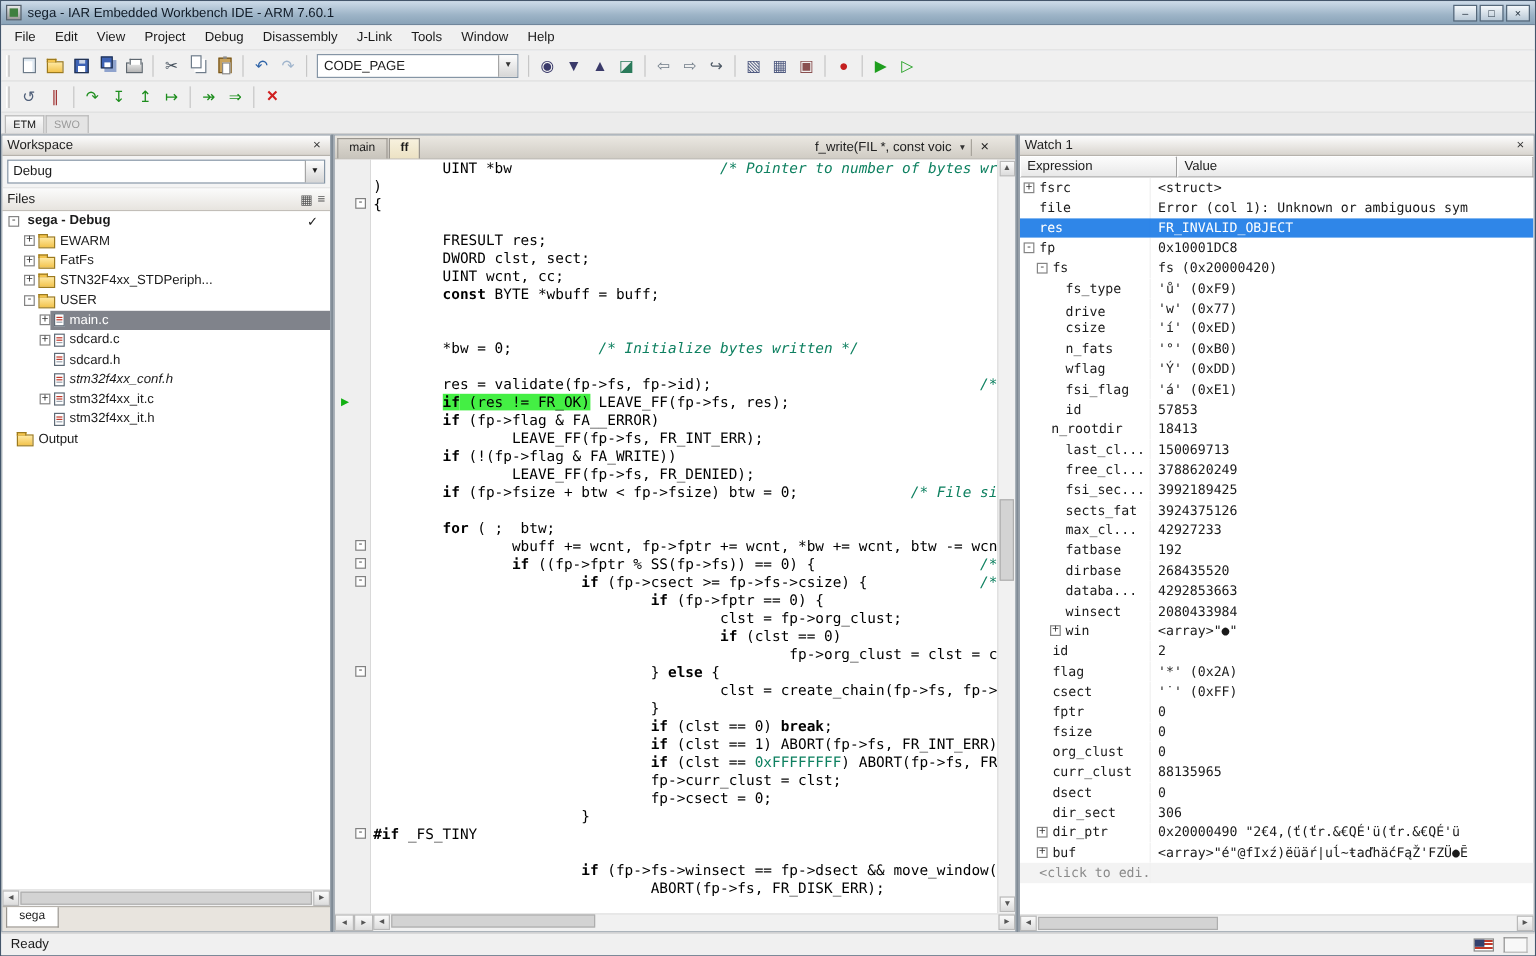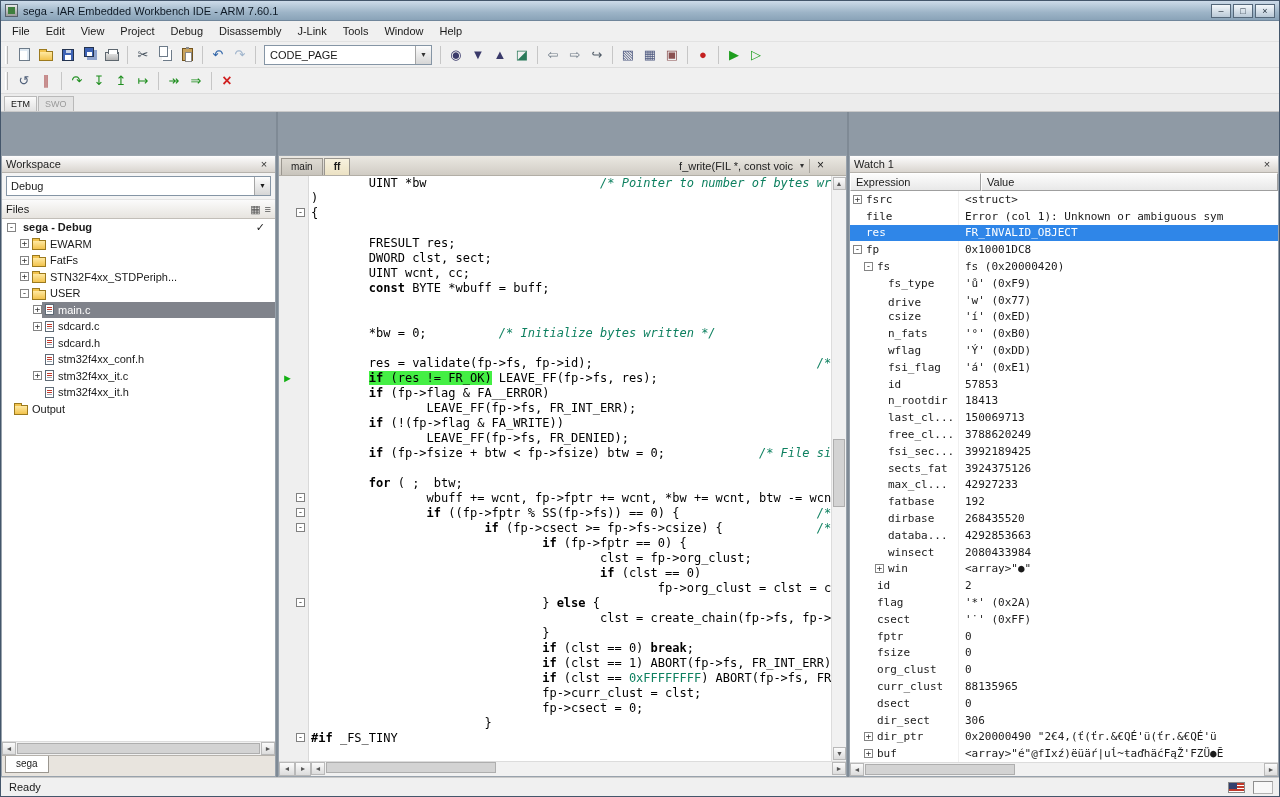--- a/index.html
+++ b/index.html
@@ -48,21 +48,21 @@
   .ic-paste::after { content:""; position:absolute; left:3px; top:-2px; width:3px; height:2px; background:#8c8c8c; }
 
   
   .etm-strip { height:18px; flex:none; background:#ececec; border-bottom:1px solid #c9c9c9; display:flex; align-items:flex-end; padding-left:3px; }
   .etm-tab { font-size:9px; padding:2px 6px 2px; border:1px solid #b9b9b9; border-bottom:none; background:linear-gradient(#fbfbfb,#e2e2e2); margin-right:1px; color:#111; }
   .etm-tab.inactive { color:#9a9a9a; background:#e4e4e4; }
 
   
   .main { flex:1; display:flex; overflow:hidden; background:#8f9aa5; }
   .splitter { width:2px; flex:none; background:#7f8a95; }
-  .panel { background:#e5e5e5; display:flex; flex-direction:column; overflow:hidden; border:1px solid #98a2ac;margin-top:43px; }
+  .panel { background:#e5e5e5; display:flex; flex-direction:column; overflow:hidden; border:1px solid #98a2ac; }
   .panel-header { height:17px; flex:none; background:linear-gradient(#fdfdfd,#d9d5cf); border-bottom:1px solid #b6b2ac; display:flex; align-items:center; padding:0 4px; color:#222; }
   .panel-close { margin-left:auto; width:14px; height:13px; text-align:center; line-height:12px; font-size:11px; color:#333; }
 
   
   .workspace { width:275px; flex:none; }
   .ws-combo-row { flex:none; padding:3px 4px; background:#f4f4f4; border-bottom:1px solid #e3e3e3; }
   .ws-combo { height:20px; background:#fff; border:1px solid #8595a5; display:flex; align-items:center; }
   .ws-combo .combo-text { flex:1; padding-left:4px; }
   .ws-combo .combo-btn { width:16px; height:18px; background:linear-gradient(#fdfdfd,#d6d6d6); border-left:1px solid #a5a5a5; font-size:7px; line-height:18px; text-align:center; }
   .files-bar { height:19px; flex:none; background:linear-gradient(#fbfbfb,#e7e4df); border-bottom:1px solid #c2beb8; display:flex; align-items:center; padding:0 4px; }
@@ -317,21 +317,21 @@
               <span class="tree-label">sdcard.c</span>
             </span>
           </div>
           <div class="tree-row" style="padding-left: 31px;">
             <span class="expand-box nobox"></span>
             <span class="tree-body">
               <span class="ic-file"></span>
               <span class="tree-label">sdcard.h</span>
             </span>
           </div>
-          <div class="tree-row" style="padding-left: 31px;">
+          <div class="tree-row" style="padding-left: 31px; font-style: italic;">
             <span class="expand-box nobox"></span>
             <span class="tree-body">
               <span class="ic-file"></span>
               <span class="tree-label">stm32f4xx_conf.h</span>
             </span>
           </div>
           <div class="tree-row" style="padding-left: 31px;">
             <span class="expand-box">+</span>
             <span class="tree-body">
               <span class="ic-file"></span>
@@ -592,21 +592,21 @@
           <div class="w-row sel"><span class="w-expr" style="padding-left: 3px;"><span class="expand-box nobox"></span><span class="w-expr-label">res</span></span><span class="w-val">FR_INVALID_OBJECT</span></div>
           <div class="w-row"><span class="w-expr" style="padding-left: 3px;"><span class="expand-box">-</span><span class="w-expr-label">fp</span></span><span class="w-val">0x10001DC8</span></div>
           <div class="w-row"><span class="w-expr" style="padding-left: 14px;"><span class="expand-box">-</span><span class="w-expr-label">fs</span></span><span class="w-val">fs (0x20000420)</span></div>
           <div class="w-row"><span class="w-expr" style="padding-left: 25px;"><span class="expand-box nobox"></span><span class="w-expr-label">fs_type</span></span><span class="w-val">'ů' (0xF9)</span></div>
           <div class="w-row"><span class="w-expr" style="padding-left: 25px; align-items: flex-end;"><span class="expand-box nobox"></span><span class="w-expr-label">drive</span></span><span class="w-val">'w' (0x77)</span></div>
           <div class="w-row"><span class="w-expr" style="padding-left: 25px;"><span class="expand-box nobox"></span><span class="w-expr-label">csize</span></span><span class="w-val">'í' (0xED)</span></div>
           <div class="w-row"><span class="w-expr" style="padding-left: 25px;"><span class="expand-box nobox"></span><span class="w-expr-label">n_fats</span></span><span class="w-val">'°' (0xB0)</span></div>
           <div class="w-row"><span class="w-expr" style="padding-left: 25px;"><span class="expand-box nobox"></span><span class="w-expr-label">wflag</span></span><span class="w-val">'Ý' (0xDD)</span></div>
           <div class="w-row"><span class="w-expr" style="padding-left: 25px;"><span class="expand-box nobox"></span><span class="w-expr-label">fsi_flag</span></span><span class="w-val">'á' (0xE1)</span></div>
           <div class="w-row"><span class="w-expr" style="padding-left: 25px;"><span class="expand-box nobox"></span><span class="w-expr-label">id</span></span><span class="w-val">57853</span></div>
-          <div class="w-row"><span class="w-expr" style="padding-left: 25px;"><span class="expand-box nobox"></span><span class="w-expr-label">n_rootdir</span></span><span class="w-val">18413</span></div>
+          <div class="w-row"><span class="w-expr" style="padding-left: 13px;"><span class="expand-box nobox"></span><span class="w-expr-label">n_rootdir</span></span><span class="w-val">18413</span></div>
           <div class="w-row"><span class="w-expr" style="padding-left: 25px;"><span class="expand-box nobox"></span><span class="w-expr-label">last_cl...</span></span><span class="w-val">150069713</span></div>
           <div class="w-row"><span class="w-expr" style="padding-left: 25px;"><span class="expand-box nobox"></span><span class="w-expr-label">free_cl...</span></span><span class="w-val">3788620249</span></div>
           <div class="w-row"><span class="w-expr" style="padding-left: 25px;"><span class="expand-box nobox"></span><span class="w-expr-label">fsi_sec...</span></span><span class="w-val">3992189425</span></div>
           <div class="w-row"><span class="w-expr" style="padding-left: 25px;"><span class="expand-box nobox"></span><span class="w-expr-label">sects_fat</span></span><span class="w-val">3924375126</span></div>
           <div class="w-row"><span class="w-expr" style="padding-left: 25px;"><span class="expand-box nobox"></span><span class="w-expr-label">max_cl...</span></span><span class="w-val">42927233</span></div>
           <div class="w-row"><span class="w-expr" style="padding-left: 25px;"><span class="expand-box nobox"></span><span class="w-expr-label">fatbase</span></span><span class="w-val">192</span></div>
           <div class="w-row"><span class="w-expr" style="padding-left: 25px;"><span class="expand-box nobox"></span><span class="w-expr-label">dirbase</span></span><span class="w-val">268435520</span></div>
           <div class="w-row"><span class="w-expr" style="padding-left: 25px;"><span class="expand-box nobox"></span><span class="w-expr-label">databa...</span></span><span class="w-val">4292853663</span></div>
           <div class="w-row"><span class="w-expr" style="padding-left: 25px;"><span class="expand-box nobox"></span><span class="w-expr-label">winsect</span></span><span class="w-val">2080433984</span></div>
           <div class="w-row"><span class="w-expr" style="padding-left: 25px;"><span class="expand-box">+</span><span class="w-expr-label">win</span></span><span class="w-val">&lt;array&gt;"●"</span></div>

